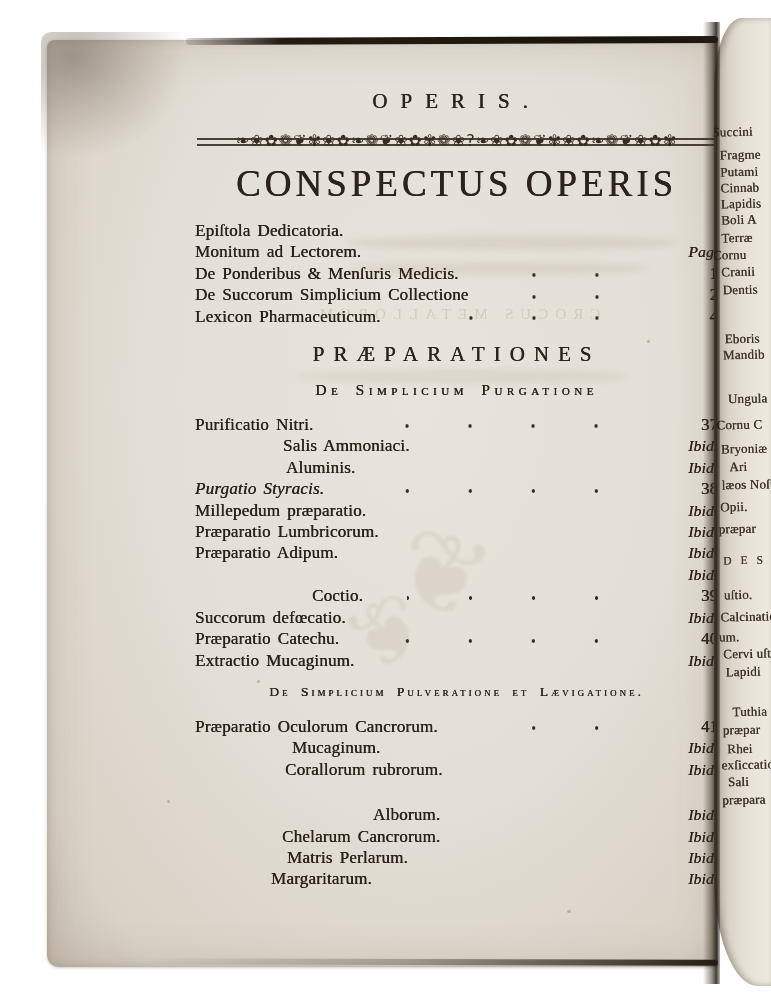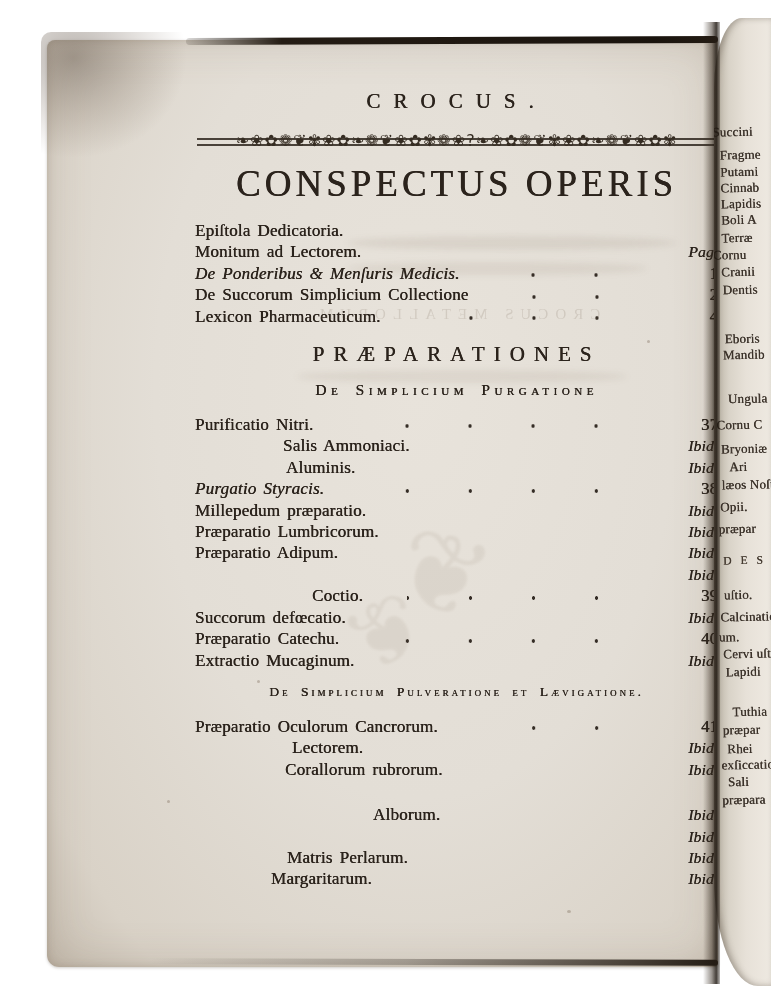--- a/index.html
+++ b/index.html
@@ -100,41 +100,41 @@
   <div class="ghost-mirror">CROCUS METALLORUM</div>
   <div class="ghost-smudge g3"></div>
   <div class="ghost-flourish f1">❦</div>
   <div class="ghost-flourish f2">❦</div>
   <div class="speck" style="left:210px;top:640px;width:3px;height:3px;"></div>
   <div class="speck" style="left:520px;top:870px;width:4px;height:3px;"></div>
   <div class="speck" style="left:120px;top:760px;width:3px;height:3px;"></div>
   <div class="speck" style="left:600px;top:300px;width:3px;height:3px;"></div>
 
   <div class="content">
-    <div class="page-header ink">CROCUS.</div>
+    <div class="page-header ink">OPERIS.</div>
     <div class="ornament">
       <div class="rule r1"></div>
       <div class="rule r2"></div>
       <div class="ornament-glyphs">❧❀✿❁❦✾❀✿❧❁❦❀✿✾❁❀?❧❀✿❁❦✾❀✿❧❁❦❀✿✾</div>
     </div>
     <div class="page-title ink">CONSPECTUS OPERIS</div>
     <div id="sections">
         <div class="toc">
           <div class="row ink">
             <span class="label" style="padding-left: 0px;">Epiſtola Dedicatoria.</span>
             <span class="leader"></span>
             <span class="pagenum"></span>
           </div>
           <div class="row ink">
             <span class="label" style="padding-left: 0px;">Monitum ad Lectorem.</span>
             <span class="leader"></span>
             <span class="pagenum it">Pag.</span>
           </div>
           <div class="row ink">
-            <span class="label" style="padding-left: 0px; font-style: italic;">De Ponderibus &amp; Menſuris Medicis.</span>
+            <span class="label" style="padding-left: 0px;">De Ponderibus &amp; Menſuris Medicis.</span>
             <span class="leader dotted"></span>
             <span class="pagenum">1</span>
           </div>
           <div class="row ink">
             <span class="label" style="padding-left: 0px;">De Succorum Simplicium Collectione</span>
             <span class="leader dotted"></span>
             <span class="pagenum">2</span>
           </div>
           <div class="row ink">
             <span class="label" style="padding-left: 0px;">Lexicon Pharmaceuticum.</span>
@@ -206,35 +206,36 @@
           </div>
         </div>
         <div class="h2 small ink">De Simplicium Pulveratione et Lævigatione.</div>
         <div class="toc">
           <div class="row ink">
             <span class="label" style="padding-left: 0px;">Præparatio Oculorum Cancrorum.</span>
             <span class="leader dotted"></span>
             <span class="pagenum">41</span>
           </div>
           <div class="row ink">
-            <span class="label" style="padding-left: 97px;">Lectorem.</span>
+            <span class="label" style="padding-left: 97px;">Mucaginum.</span>
             <span class="leader"></span>
             <span class="pagenum it">Ibid.</span>
           </div>
           <div class="row ink">
             <span class="label" style="padding-left: 90px;">Corallorum rubrorum.</span>
             <span class="leader"></span>
             <span class="pagenum it">Ibid.</span>
           </div>
           <div class="row ink">
             <span class="label" style="padding-left: 178px; margin-top: 24px;">Alborum.</span>
             <span class="leader"></span>
             <span class="pagenum it">Ibid.</span>
           </div>
           <div class="row ink">
+            <span class="label" style="padding-left: 87px;">Chelarum Cancrorum.</span>
             <span class="leader"></span>
             <span class="pagenum it">Ibid.</span>
           </div>
           <div class="row ink">
             <span class="label" style="padding-left: 92px;">Matris Perlarum.</span>
             <span class="leader"></span>
             <span class="pagenum it">Ibid.</span>
           </div>
           <div class="row ink">
             <span class="label" style="padding-left: 76px;">Margaritarum.</span>

